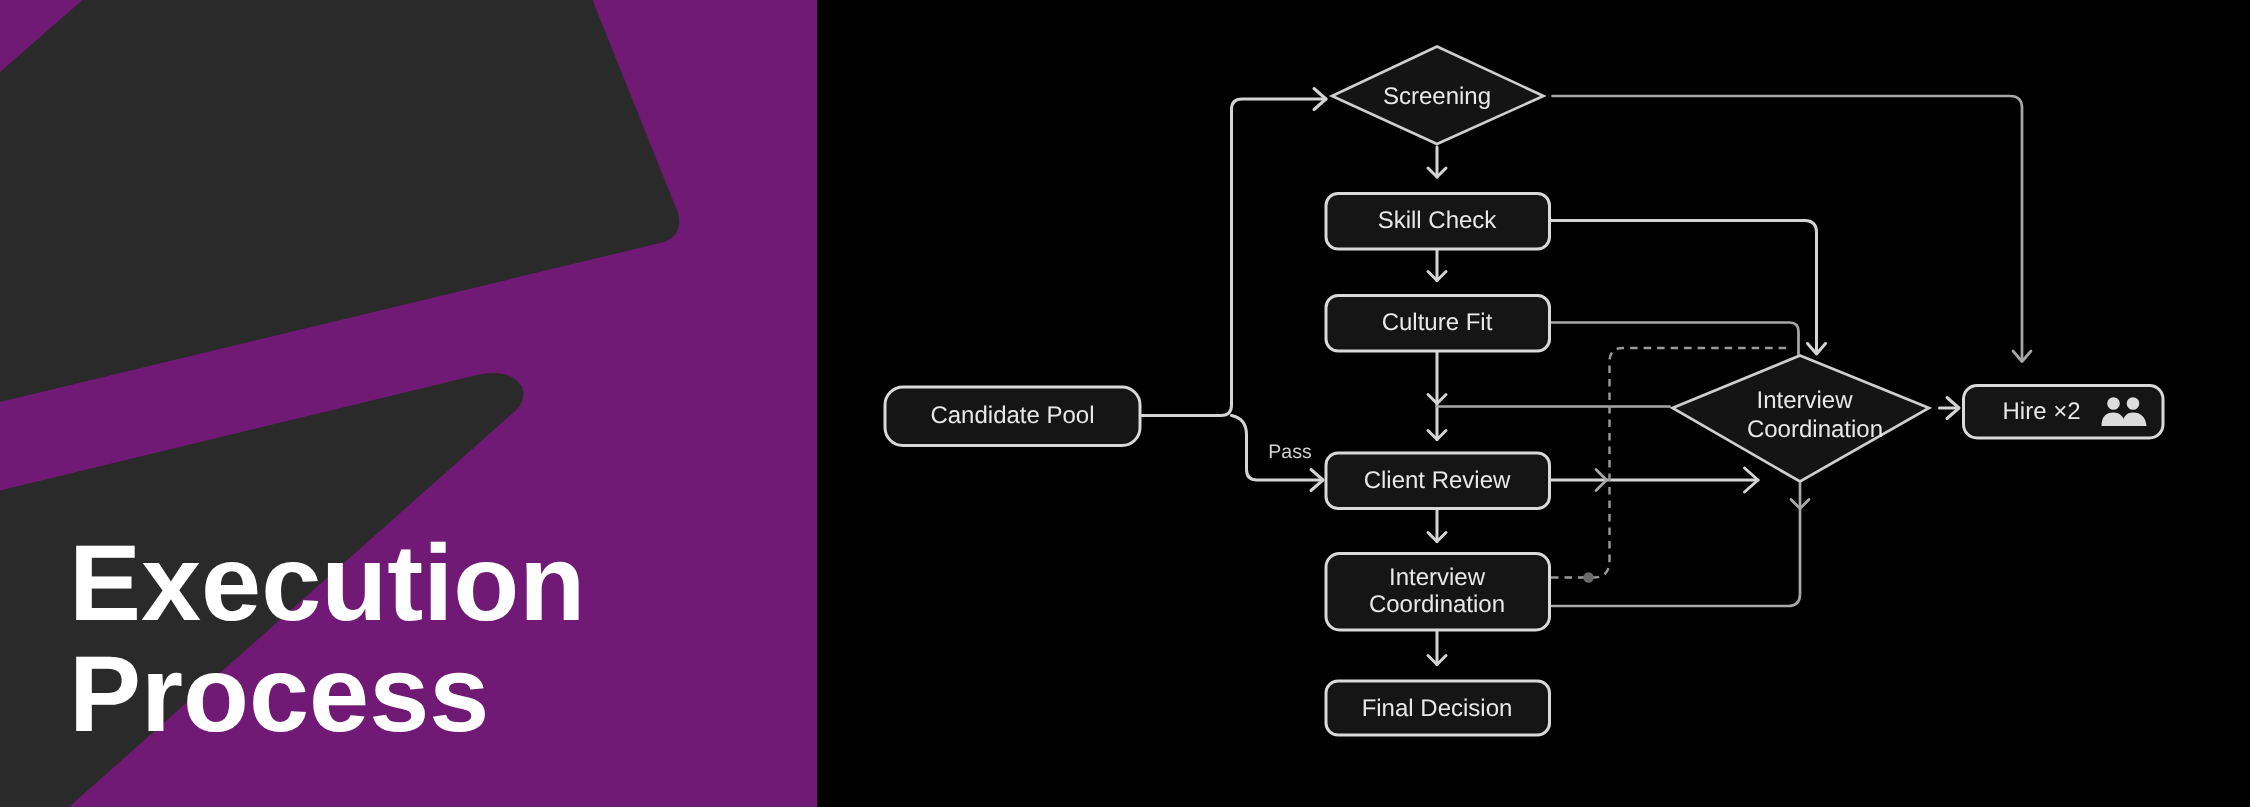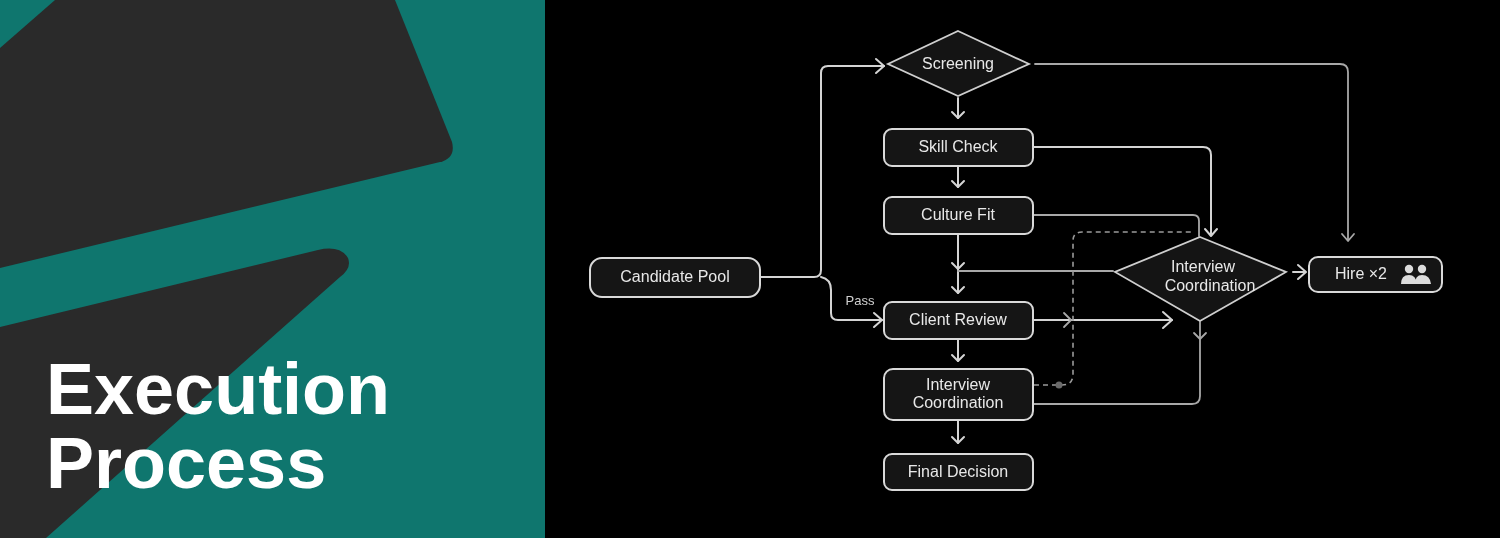--- a/index.html
+++ b/index.html
@@ -4,21 +4,21 @@
 <style>
   html, body { margin: 0; padding: 0; }
   body {
     width: 1500px; height: 538px; overflow: hidden;
     background: #000000;
     font-family: "Liberation Sans", "DejaVu Sans", sans-serif;
     position: relative;
   }
   .left-panel {
     position: absolute; left: 0; top: 0; width: 545px; height: 538px;
-    background: #0f766e; overflow: hidden;
+    background: #701a75; overflow: hidden;
   }
   .left-panel svg { position: absolute; left: 0; top: 0; }
   .title {
     position: absolute; left: 46px; top: 352px;
     color: #ffffff; font-weight: 700; font-size: 72px; line-height: 74px;
     letter-spacing: 0px; margin: 0;
   }
   .title span { display: block; }
   .right-panel {
     position: absolute; left: 545px; top: 0; width: 955px; height: 538px;

